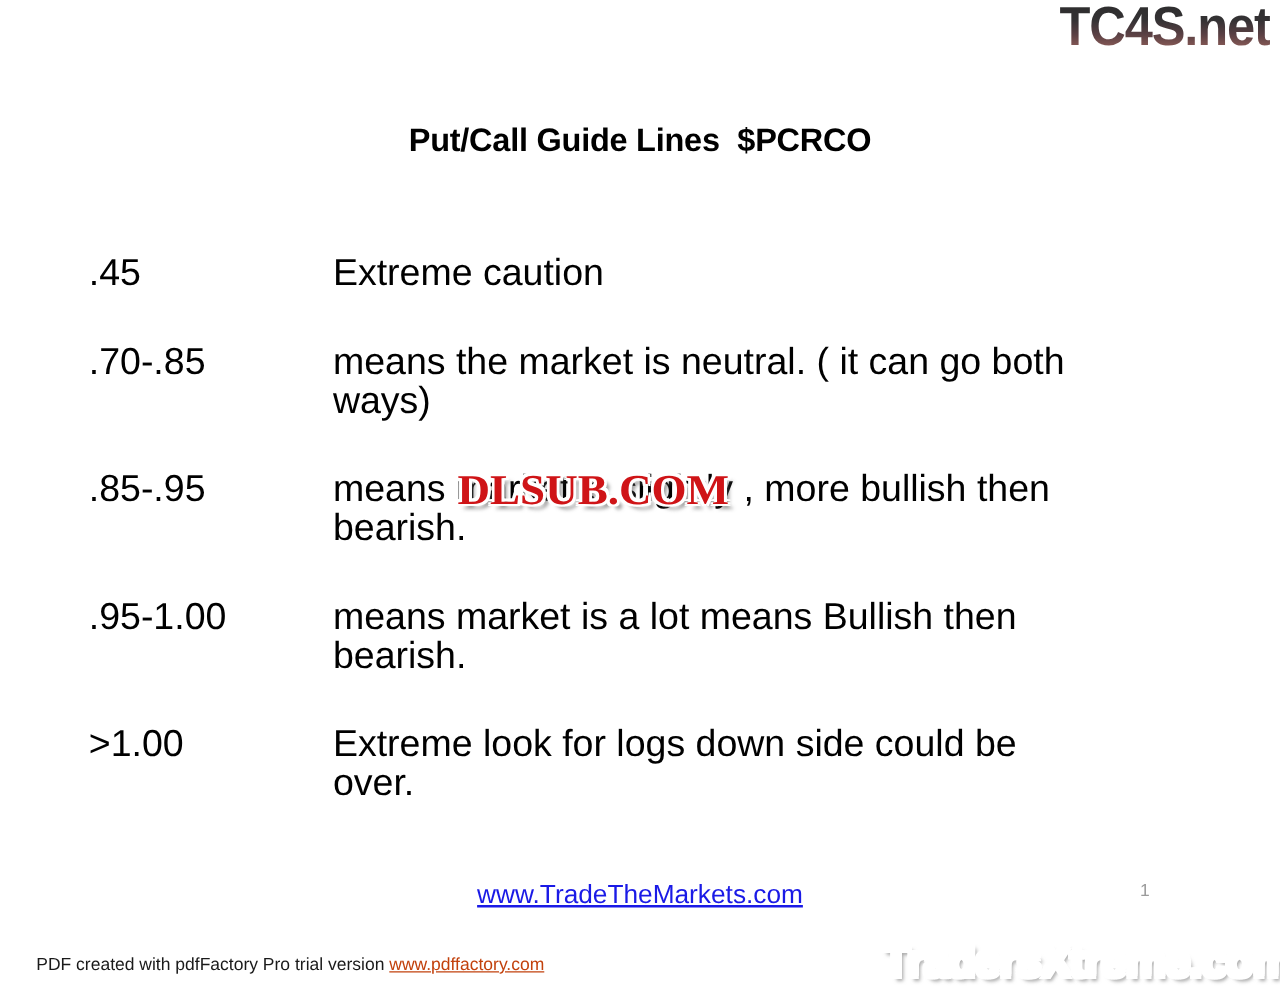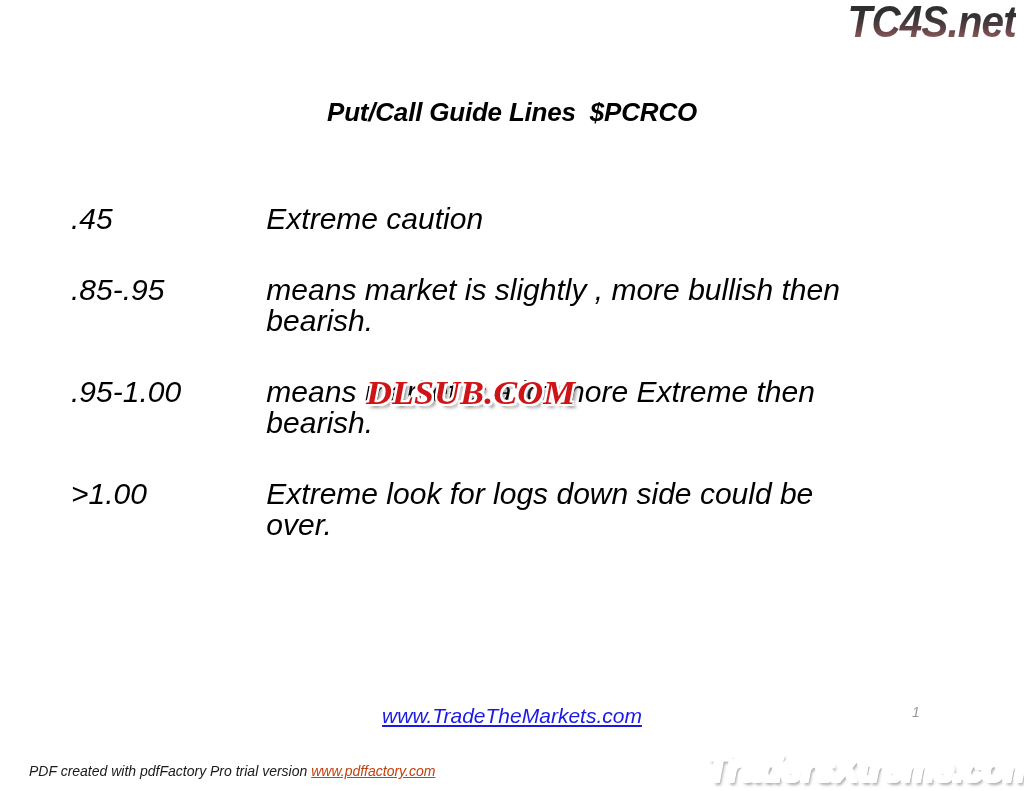--- a/index.html
+++ b/index.html
@@ -10,21 +10,20 @@
   body {
     font-family: "Liberation Sans", sans-serif;
     -webkit-font-smoothing: antialiased;
   }
   #slide {
     position: relative;
     width: 1024px;
     height: 791px;
     overflow: hidden;
     background: #ffffff;
-    font-style: italic;
   }
 
   
   .brand-tc4s {
     position: absolute;
     top: -2px;
     right: 8px;
     font-family: "Liberation Sans", sans-serif;
     font-weight: bold;
     font-size: 44px;
@@ -180,29 +179,33 @@
   <h1 class="slide-title">Put/Call Guide Lines  $PCRCO</h1>
 
   <div class="body-block">
 
     <div class="row">
       <span class="label">.45</span>
       <span class="desc-wrap">Extreme caution</span>
     </div>
 
 
+    <div class="row">
+      <span class="label">.70-.85</span>
+      <span class="desc-wrap">means the market is neutral. ( it can go both ways)</span>
+    </div>
 
     <div class="row">
       <span class="label">.85-.95</span>
       <span class="desc-wrap">means market is slightly , more bullish then bearish.</span>
     </div>
 
     <div class="row">
       <span class="label">.95-1.00</span>
-      <span class="desc-wrap">means market is a lot more Extreme then bearish.</span>
+      <span class="desc-wrap">means market is a lot means Bullish then bearish.</span>
     </div>
 
     <div class="row">
       <span class="label">&gt;1.00</span>
       <span class="desc-wrap">Extreme look for logs down side could be over.</span>
     </div>
 
   </div>
 
   <div class="watermark">DLSUB.COM</div>

